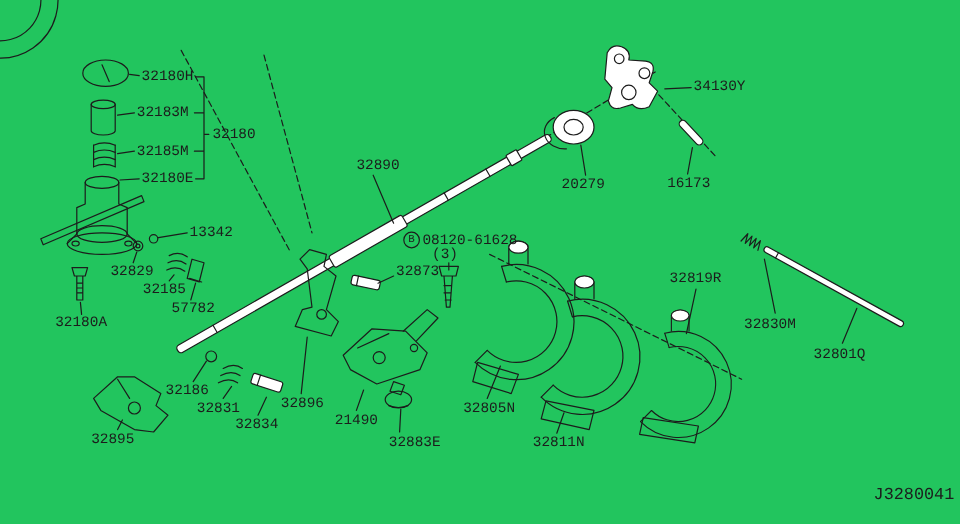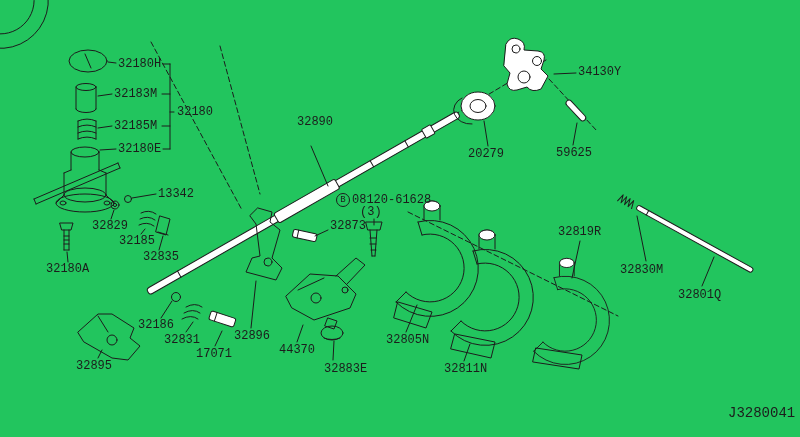--- a/index.html
+++ b/index.html
@@ -197,44 +197,44 @@
         <path d="M98,358 L102,350"></path>
       </g>
     </g>
   </svg>
 
   <div class="part-label" style="left:118px;top:58px">32180H</div>
   <div class="part-label" style="left:114px;top:88px">32183M</div>
   <div class="part-label" style="left:114px;top:120px">32185M</div>
   <div class="part-label" style="left:118px;top:143px">32180E</div>
   <div class="part-label" style="left:177px;top:106px">32180</div>
-  <div class="part-label" style="left:297px;top:116px">32890</div>
+  <div class="part-label" style="left:297px;top:132px">32890</div>
   <div class="part-label" style="left:578px;top:66px">34130Y</div>
   <div class="part-label" style="left:468px;top:148px">20279</div>
-  <div class="part-label" style="left:556px;top:147px">59625</div>
+  <div class="part-label" style="left:556px;top:147px">16173</div>
   <div class="part-label" style="left:158px;top:188px">13342</div>
 
   <div class="part-label bolt-label" style="left:336px;top:193px">
     <span class="circle-b">B</span>
       <span>08120-61628</span>
   </div>
   <div class="part-label" style="left:360px;top:206px">(3)</div>
 
   <div class="part-label" style="left:330px;top:220px">32873</div>
   <div class="part-label" style="left:92px;top:220px">32829</div>
   <div class="part-label" style="left:119px;top:235px">32185</div>
-  <div class="part-label" style="left:143px;top:251px">32835</div>
+  <div class="part-label" style="left:143px;top:251px">57782</div>
   <div class="part-label" style="left:46px;top:263px">32180A</div>
   <div class="part-label" style="left:558px;top:226px">32819R</div>
   <div class="part-label" style="left:620px;top:264px">32830M</div>
   <div class="part-label" style="left:678px;top:289px">32801Q</div>
   <div class="part-label" style="left:138px;top:319px">32186</div>
   <div class="part-label" style="left:164px;top:334px">32831</div>
-  <div class="part-label" style="left:196px;top:348px">17071</div>
+  <div class="part-label" style="left:196px;top:348px">32834</div>
   <div class="part-label" style="left:234px;top:330px">32896</div>
-  <div class="part-label" style="left:279px;top:344px">44370</div>
+  <div class="part-label" style="left:279px;top:344px">21490</div>
   <div class="part-label" style="left:324px;top:363px">32883E</div>
   <div class="part-label" style="left:386px;top:334px">32805N</div>
   <div class="part-label" style="left:444px;top:363px">32811N</div>
   <div class="part-label" style="left:76px;top:360px">32895</div>
 
   <div class="part-label drawing-number" style="left:728px;top:407px">J3280041</div>
 </div>
 
 </body></html>

